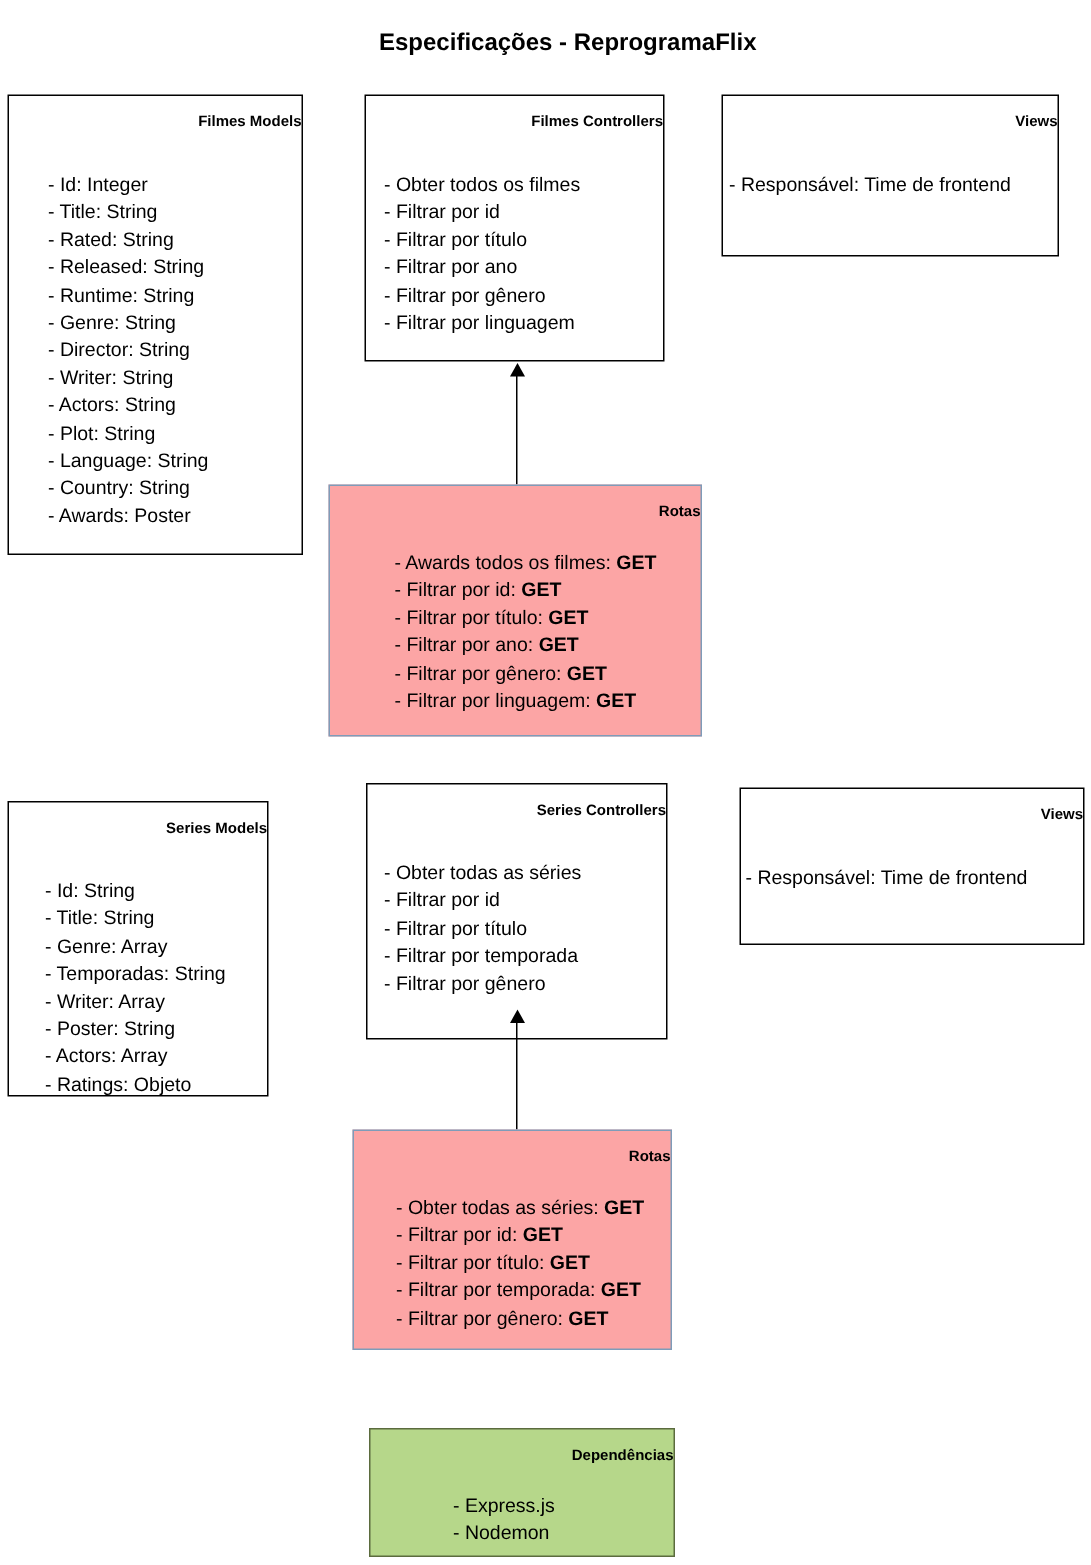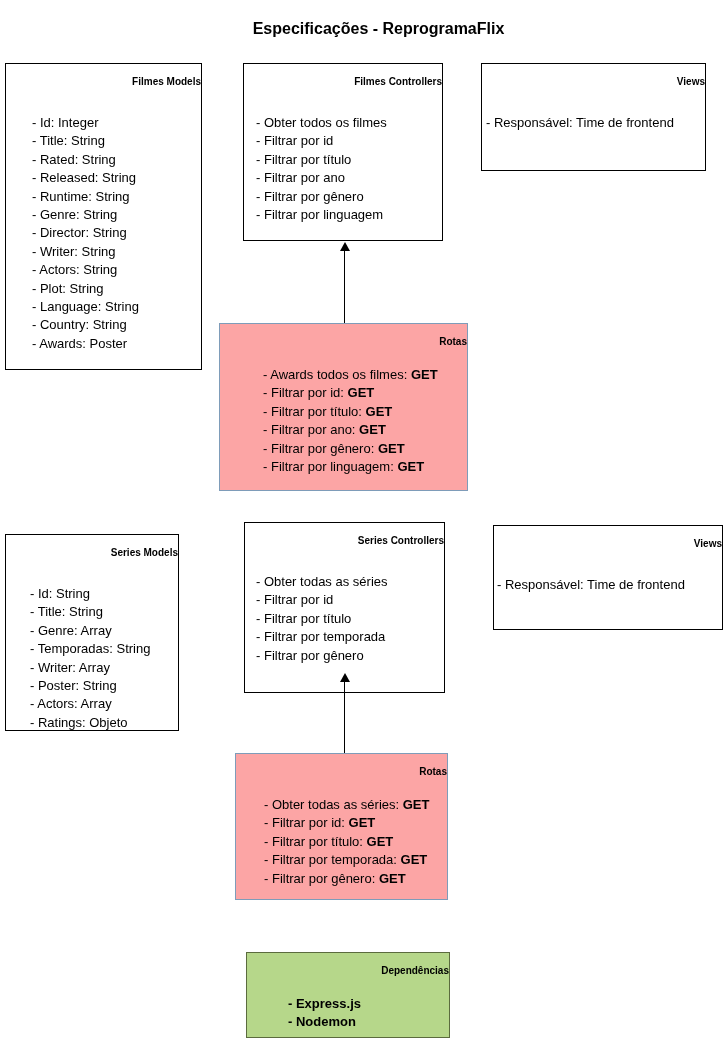--- a/index.html
+++ b/index.html
@@ -30,21 +30,21 @@
 
   
   .b-filmes-models ul      { padding-left:26px; }
   .b-filmes-controllers ul { padding-left:12px; }
   .b-views-1 ul            { padding-left:4px; }
   .b-rotas-1 ul            { padding-left:28px; }
   .b-series-models ul      { padding-left:24px; }
   .b-series-controllers ul { padding-left:11px; }
   .b-views-2 ul            { padding-left:3px; }
   .b-rotas-2 ul            { padding-left:13px; }
-  .b-deps ul               { padding-left:41px;font-weight:bold; }
+  .b-deps ul               { padding-left:55px; }
 
   
   .b-filmes-models      { left:5px;   top:63px;  width:197px; height:307px; }
   .b-filmes-controllers { left:243px; top:63px;  width:200px; height:178px; }
   .b-views-1            { left:481px; top:63px;  width:225px; height:108px; }
   .b-rotas-1            { left:219px; top:323px; width:249px; height:168px; }
   .b-series-models      { left:5px;   top:523px; width:174px; height:197px;margin-top:11px; }
   .b-series-controllers { left:244px; top:502px; width:201px; height:171px;margin-top:20px; }
   .b-views-2            { left:493px; top:525px; width:230px; height:105px; }
   .b-rotas-2            { left:235px; top:753px; width:213px; height:147px; }

